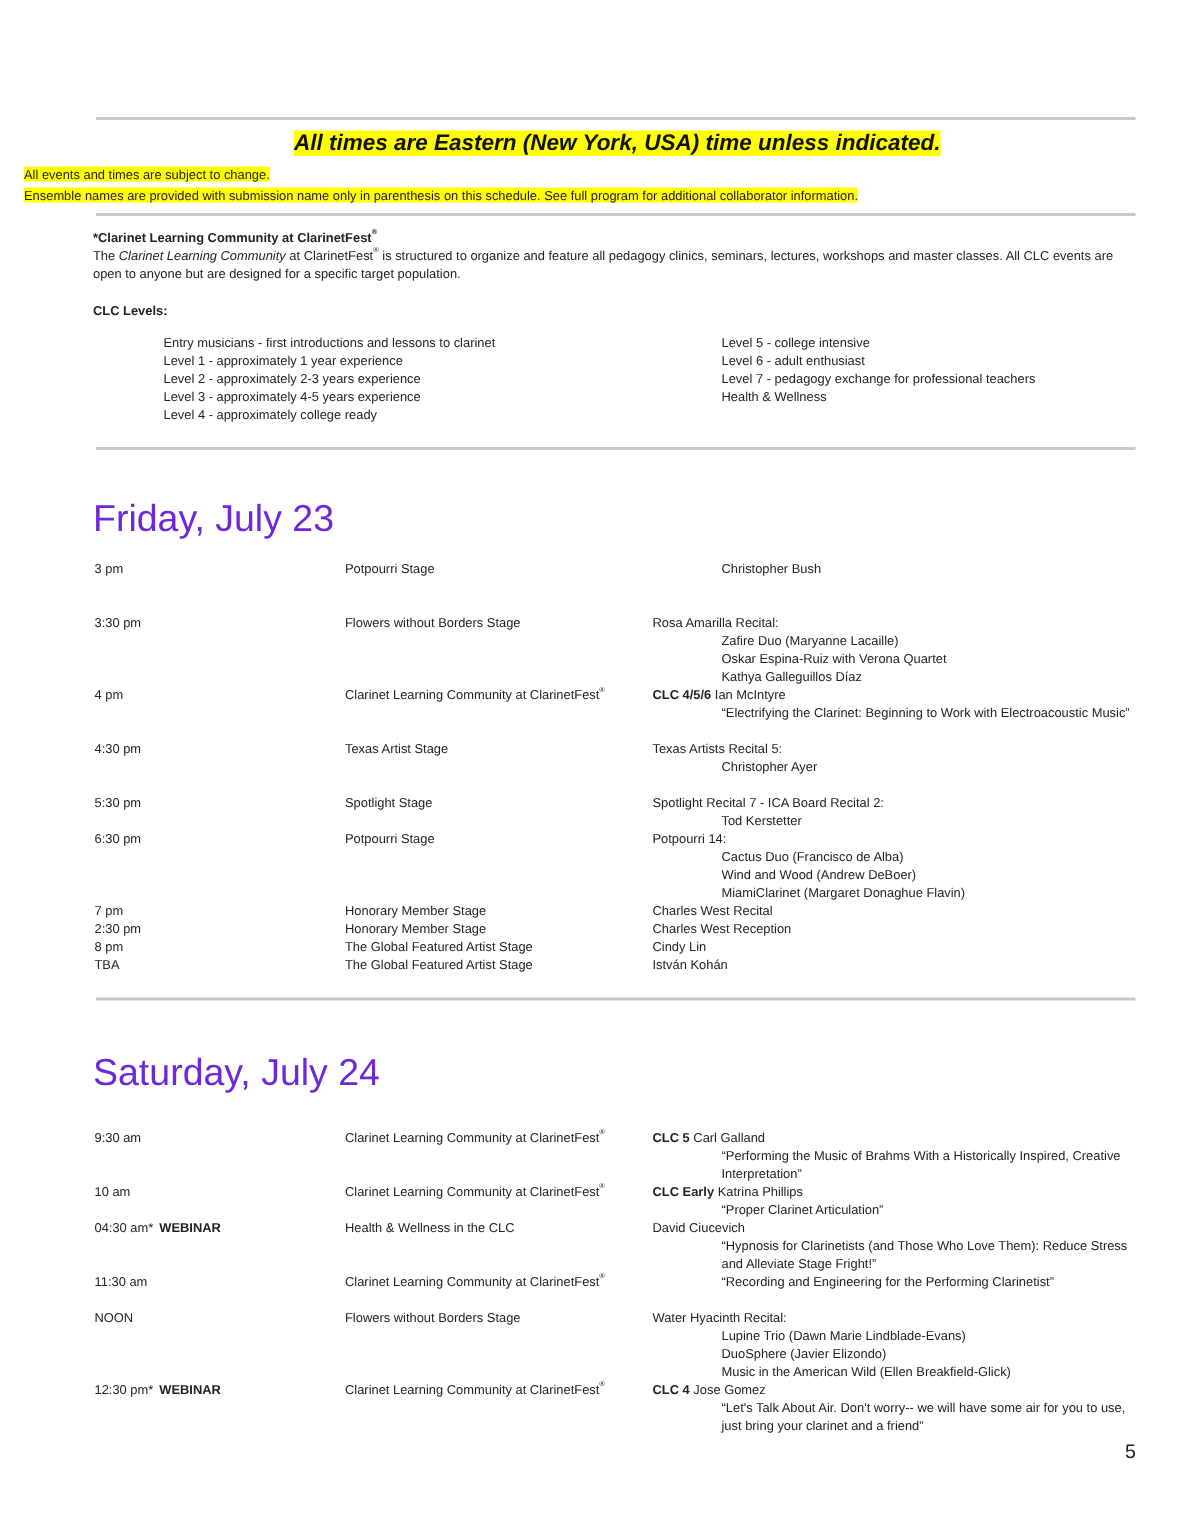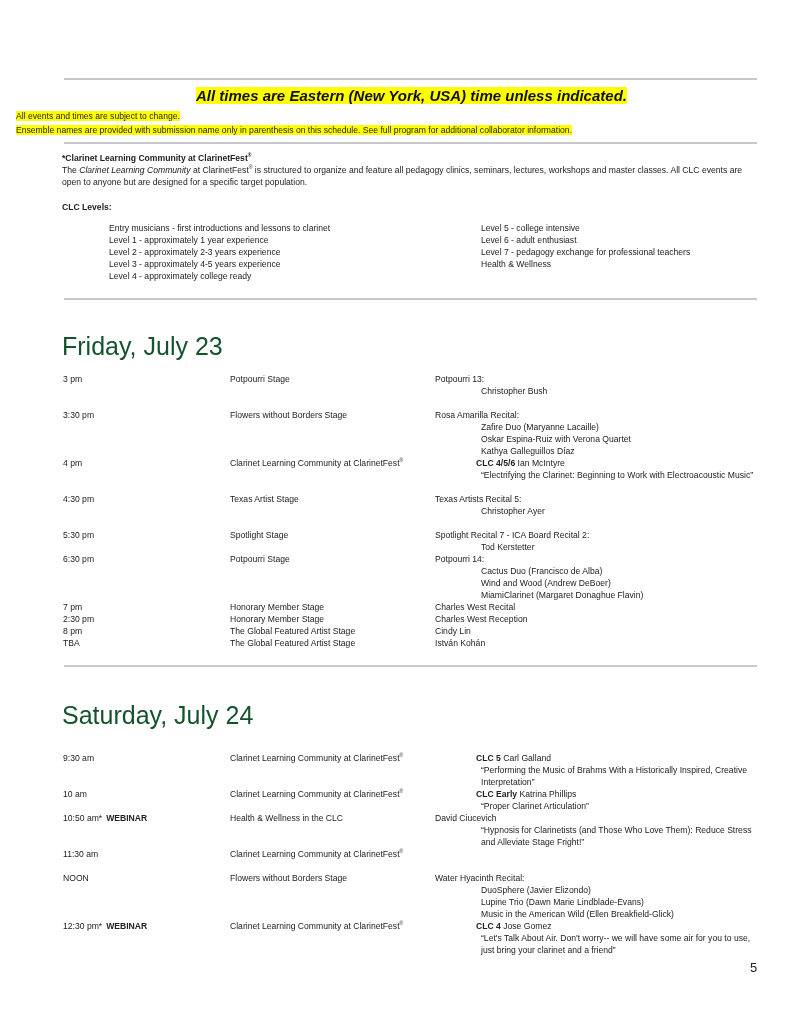--- a/index.html
+++ b/index.html
@@ -9,28 +9,28 @@
     .rule { position: absolute; left: 48px; width: 693px; height: 2px; background: #c8c8c8; }
     .hl { background: #ffff00; }
     .notice-title { position: absolute; left: 0; width: 791px; top: 86px; text-align: center;
                     font-size: 15px; font-weight: bold; font-style: italic; color: #111; line-height: 20px; }
     .notice-line { position: absolute; left: 0; width: 791px; text-align: left; font-size: 8.6px; line-height: 11px; color: #222; }
     .clc-block { position: absolute; left: 46px; top: 152px; width: 700px; font-size: 8.6px; line-height: 12px; color: #222; }
     .clc-block .title { font-weight: bold; }
     .clc-block .levels-title { font-weight: bold; margin-top: 13px; }
     .levels { position: absolute; top: 222px; font-size: 8.6px; line-height: 12px; color: #222; }
     .levels div { white-space: nowrap; }
-    .day-title { position: absolute; left: 46px; font-size: 25px; color: #14532d; font-weight: normal; line-height: 30px; }
+    .day-title { position: absolute; left: 46px; font-size: 25px; color: #6d28d9; font-weight: normal; line-height: 30px; }
     .row { position: absolute; left: 0; width: 791px; font-size: 8.6px; line-height: 12px; color: #222; }
     .row .time { position: absolute; left: 47px; white-space: nowrap; }
     .row .time b { margin-left: 4px; }
     .row .venue { position: absolute; left: 186px; white-space: nowrap; padding-left: 28px; }
     .row .event { position: absolute; left: 419px; width: 330px; }
     .row .event .sub { padding-left: 46px; }
-    .row .event b { font-weight: bold; margin-left: 41px; }
+    .row .event b { font-weight: bold; }
     sup { font-size: 5px; vertical-align: top; line-height: 6px; }
     .page-num { position: absolute; left: 734px; top: 960px; font-size: 13px; color: #222; }
   </style>
 </head>
 <body>
 
 <div class="page">
 
   <div class="rule" style="top:78px"></div>
 
@@ -67,21 +67,20 @@
   </div>
 
   <div class="rule" style="top:298px"></div>
 
   <div class="day-title" style="top:331px">Friday, July 23</div>
 
   <div class="row" style="top:373px">
     <span class="time">3 pm</span>
     <span class="venue">Potpourri Stage</span>
     <div class="event">
-      <div>Potpourri 13:</div>
       <div class="sub">Christopher Bush</div>
     </div>
   </div>
 
   <div class="row" style="top:409px">
     <span class="time">3:30 pm</span>
     <span class="venue">Flowers without Borders Stage</span>
     <div class="event">
       <div>Rosa Amarilla Recital:</div>
       <div class="sub">Zafire Duo (Maryanne Lacaille)</div>
@@ -173,42 +172,43 @@
   <div class="row" style="top:788px">
     <span class="time">10 am</span>
     <span class="venue"><span>Clarinet Learning Community at ClarinetFest</span><sup>®</sup></span>
     <div class="event">
       <div><b>CLC Early</b> <span>Katrina Phillips</span></div>
       <div class="sub">“Proper Clarinet Articulation”</div>
     </div>
   </div>
 
   <div class="row" style="top:812px">
-    <span class="time"><span>10:50 am*</span><b>WEBINAR</b></span>
+    <span class="time"><span>04:30 am*</span><b>WEBINAR</b></span>
     <span class="venue">Health &amp; Wellness in the CLC</span>
     <div class="event">
       <div>David Ciucevich</div>
       <div class="sub">“Hypnosis for Clarinetists (and Those Who Love Them): Reduce Stress and Alleviate Stage Fright!”</div>
     </div>
   </div>
 
   <div class="row" style="top:848px">
     <span class="time">11:30 am</span>
     <span class="venue"><span>Clarinet Learning Community at ClarinetFest</span><sup>®</sup></span>
     <div class="event">
+      <div class="sub">“Recording and Engineering for the Performing Clarinetist”</div>
     </div>
   </div>
 
   <div class="row" style="top:872px">
     <span class="time">NOON</span>
     <span class="venue">Flowers without Borders Stage</span>
     <div class="event">
       <div>Water Hyacinth Recital:</div>
+      <div class="sub">Lupine Trio (Dawn Marie Lindblade-Evans)</div>
       <div class="sub">DuoSphere (Javier Elizondo)</div>
-      <div class="sub">Lupine Trio (Dawn Marie Lindblade-Evans)</div>
       <div class="sub">Music in the American Wild (Ellen Breakfield-Glick)</div>
     </div>
   </div>
 
   <div class="row" style="top:920px">
     <span class="time"><span>12:30 pm*</span><b>WEBINAR</b></span>
     <span class="venue"><span>Clarinet Learning Community at ClarinetFest</span><sup>®</sup></span>
     <div class="event">
       <div><b>CLC 4</b> <span>Jose Gomez</span></div>
       <div class="sub">“Let's Talk About Air. Don't worry-- we will have some air for you to use, just bring your clarinet and a friend”</div>

